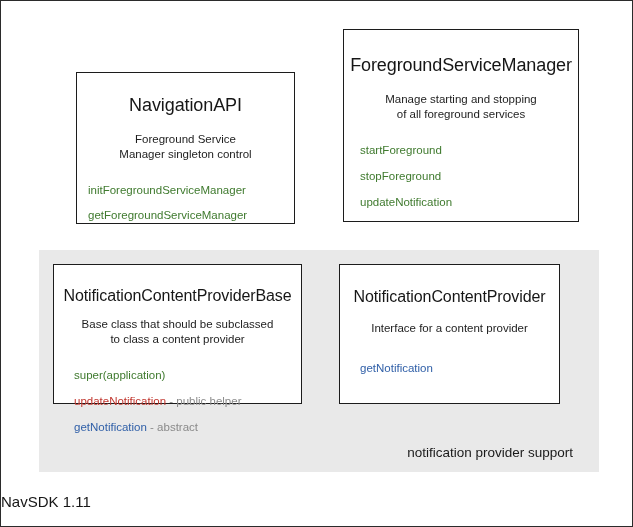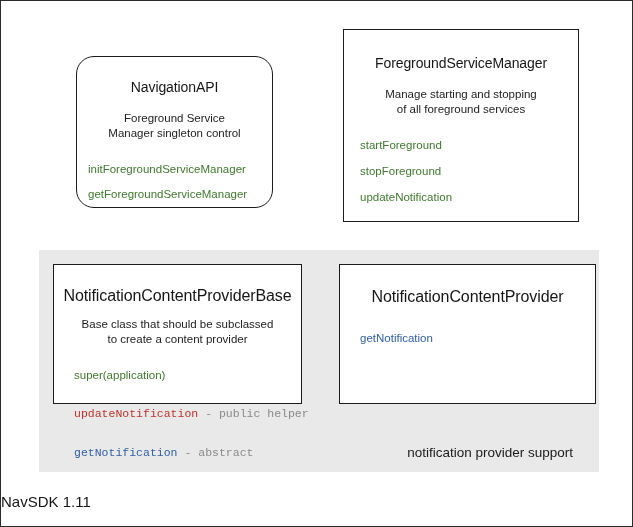--- a/index.html
+++ b/index.html
@@ -40,21 +40,21 @@
 
   
   .class-box {
     position: absolute;
     background: #ffffff;
     border: 1.6px solid #1c1c1c;
     box-sizing: border-box;
     text-align: center;
   }
   .class-title {
-    font-size: 14px;
+    font-size: 18px;
     color: #161616;
     font-weight: 400;
     letter-spacing: -0.1px;
     white-space: nowrap;
   }
   .class-title.small {
     font-size: 16px;
   }
   .class-desc {
     font-size: 11.5px;
@@ -68,45 +68,45 @@
     font-size: 11.5px;
     white-space: nowrap;
   }
   .m-green { color: #3f7a2e; }
   .m-red   { color: #c0342c; }
   .m-blue  { color: #3160a8; }
   .m-note  { color: #8a8a8a; }
 
   
   #box-navigation-api {
-    left: 75px;  top: 55px;  width: 197px; height: 152px; border-radius: 18px;
+    left: 75px;  top: 71px;  width: 219px; height: 152px;
   }
   #box-navigation-api .class-title { margin-top: 22px; }
   #box-navigation-api .class-desc  { margin-top: 16px; }
   #box-navigation-api .member-list { margin-top: 22px; padding-left: 11px; }
   #box-navigation-api .member + .member { margin-top: 13px; }
 
   #box-foreground-service-manager {
     left: 342px; top: 28px;  width: 236px; height: 193px;
   }
   #box-foreground-service-manager .class-title { margin-top: 25px; }
   #box-foreground-service-manager .class-desc  { margin-top: 16px; }
   #box-foreground-service-manager .member-list { margin-top: 22px; padding-left: 16px; }
   #box-foreground-service-manager .member + .member { margin-top: 14px; }
 
   #box-notification-content-provider-base {
     left: 52px;  top: 263px; width: 249px; height: 140px;
   }
   #box-notification-content-provider-base .class-title { margin-top: 22px; }
   #box-notification-content-provider-base .class-desc  { margin-top: 12px; }
   #box-notification-content-provider-base .member-list { margin-top: 22px; padding-left: 20px; }
-  #box-notification-content-provider-base .member + .member { margin-top: 26px; font-family: Liberation Mono, monospace; }
+  #box-notification-content-provider-base .member + .member { margin-top: 14px; }
 
   #box-notification-content-provider {
-    left: 338px; top: 263px; width: 257px; height: 140px;
+    left: 338px; top: 263px; width: 221px; height: 140px;
   }
   #box-notification-content-provider .class-title { margin-top: 23px; }
   #box-notification-content-provider .class-desc  { margin-top: 15px; }
   #box-notification-content-provider .member-list { margin-top: 26px; padding-left: 20px; }
 
   
   .footer-caption {
     position: absolute;
     left: 0;
     right: 0;
@@ -156,37 +156,40 @@
       <div class="member m-green">
         <span>updateNotification</span><span class="m-note"></span>
       </div>
     </div>
   </div>
 
   <div class="class-box" id="box-notification-content-provider-base">
     <div class="class-title small">NotificationContentProviderBase</div>
     <div class="class-desc">
       <div>Base class that should be subclassed</div>
-      <div>to create a content provider</div>
+      <div>to class a content provider</div>
     </div>
     <div class="member-list">
       <div class="member m-green">
         <span>super(application)</span><span class="m-note"></span>
       </div>
       <div class="member m-red">
         <span>updateNotification</span><span class="m-note"> - public helper</span>
       </div>
       <div class="member m-blue">
         <span>getNotification</span><span class="m-note"> - abstract</span>
       </div>
     </div>
   </div>
 
   <div class="class-box" id="box-notification-content-provider">
     <div class="class-title small">NotificationContentProvider</div>
+    <div class="class-desc">
+      <div>Interface for a content provider</div>
+    </div>
     <div class="member-list">
       <div class="member m-blue">
         <span>getNotification</span><span class="m-note"></span>
       </div>
     </div>
   </div>
 
   <div class="footer-caption">NavSDK 1.11</div>
 
 </div>

